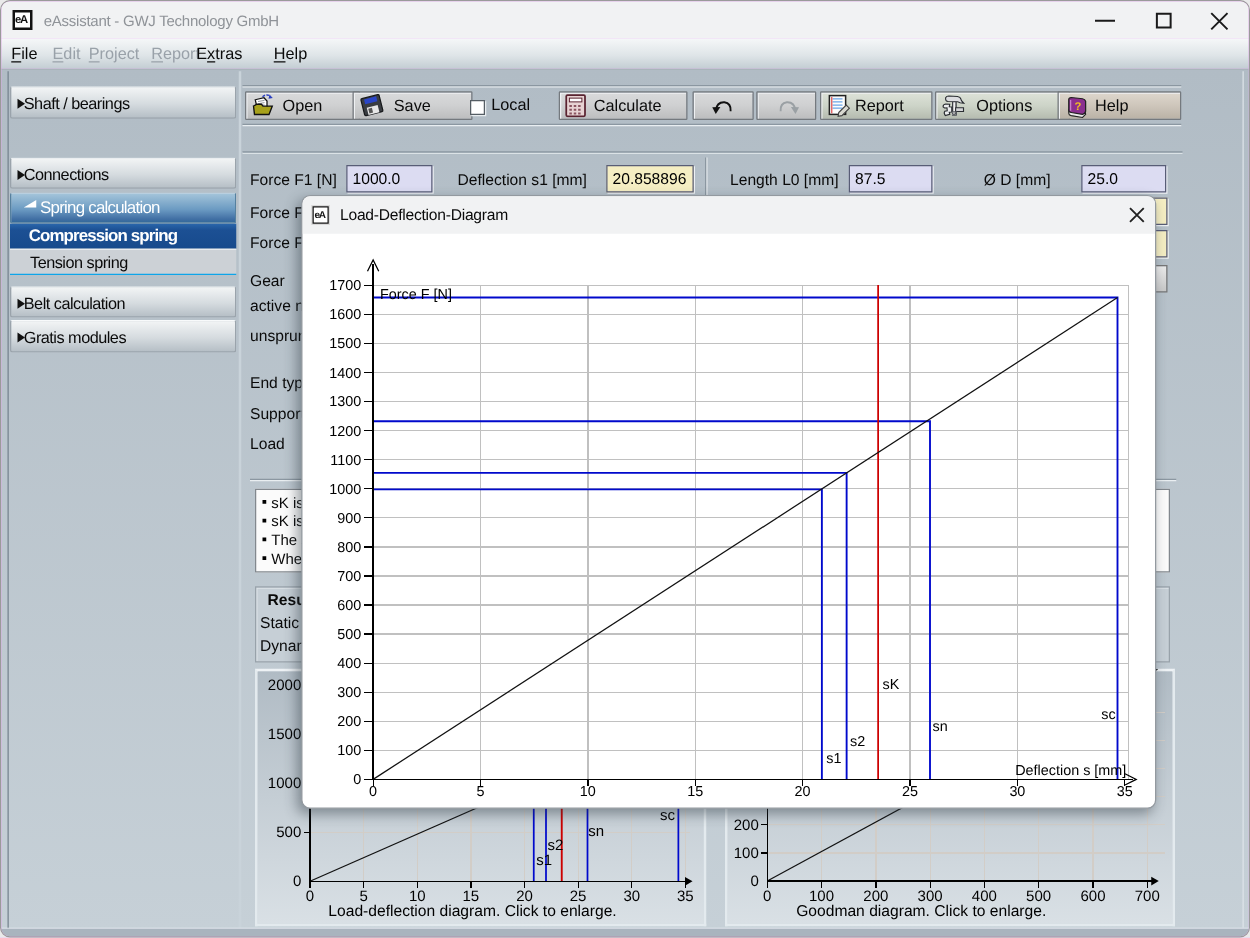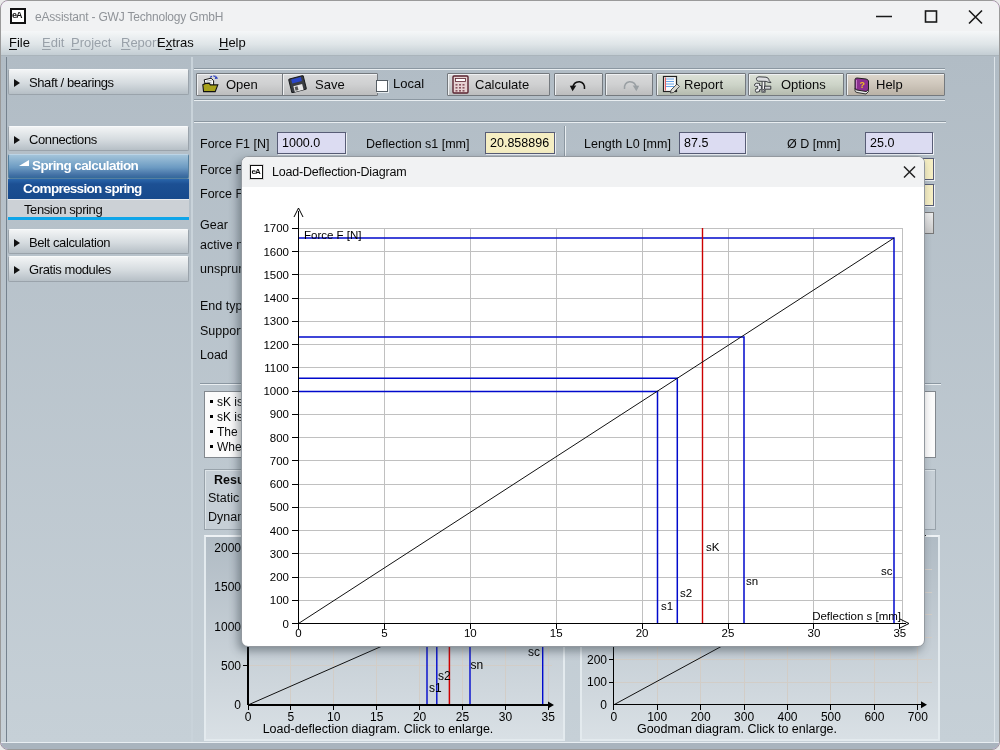--- a/index.html
+++ b/index.html
@@ -12,27 +12,27 @@
 #titletext { position:absolute; left:34px; top:9px; font-size:12px; color:#8f9398; letter-spacing:-0.2px; }
 #menubar { position:absolute; left:0; top:30px; width:100%; height:25px; background:linear-gradient(#f5f7f8, #dfe5e8 55%, #c3cdd3); border-bottom:1px solid #aab4bb; }
 .menu { position:absolute; top:4px; font-size:13px; color:#0a0a0a; }
 .menu.dis { color:#99a1a9; }
 .menu u { text-decoration-thickness:1px; text-underline-offset:2px; }
 #main { position:absolute; left:0; top:55px; width:1000px; height:687px; background:linear-gradient(#b1bcc5, #c6d0d7); }
 #statusbar { position:absolute; left:0; top:741px; width:1000px; height:9px; background:#a9b4be; border-top:1px solid #e8eef2; border-radius:0 0 7px 7px; }
 
 .sbh { position:absolute; left:7px; width:181px; background:linear-gradient(#f2f4f5, #d5dbdf 55%, #b6bfc6); border:1px solid #9aa3ab; border-top:1px solid #f8fafb; border-radius:2px; color:#0a0a0a; font-size:13px; letter-spacing:-0.4px; }
 .sbh .tri { position:absolute; left:4.5px; top:9px; width:0; height:0; border-left:6.5px solid #111; border-top:4.5px solid transparent; border-bottom:4.5px solid transparent; }
-.sbh .lab { position:absolute; left:20px; top:5px; }
-#sbblue { position:absolute; left:7px; width:181px; background:linear-gradient(#a3c4da, #6b9ac2 55%, #416fa4 88%, #33699a); border:1px solid #55809f; border-top:1px solid #bcd4e6; border-radius:2px; color:#fff; font-weight:bold; font-size:13.5px; letter-spacing:-0.6px; }
+.sbh .lab { position:absolute; left:10px; top:5px; }
+#sbblue { position:absolute; left:7px; width:181px; background:linear-gradient(#a3c4da, #6b9ac2 55%, #416fa4 88%, #33699a); border:1px solid #55809f; border-top:1px solid #bcd4e6; border-radius:2px; color:#fff; font-weight:normal; font-size:13.5px; letter-spacing:-0.6px; }
 #sbblue .tri { position:absolute; left:10px; top:5px; width:0; height:0; border-left:10px solid transparent; border-bottom:6.5px solid #fff; }
 #sbblue .lab { position:absolute; left:23px; top:3px; }
 #sbsel { position:absolute; left:7px; width:181px; background:linear-gradient(#2a66ab, #1c5094 25%, #174a8c); color:#fff; font-weight:bold; font-size:13.5px; letter-spacing:-0.7px; }
 #sbsel .lab { position:absolute; left:15px; top:2px; }
-#sbten { position:absolute; left:7px; width:181px; background:#ccd1d6; letter-spacing:-0.4px; border-top:1px solid #e8ebee; border-bottom:3px solid #0ea5e9; color:#0a0a0a; font-size:13px; }
+#sbten { position:absolute; left:7px; width:181px; background:#ccd1d6; letter-spacing:-0.4px; border-top:1px solid #e8ebee; border-bottom:1px solid #0ea5e9; color:#0a0a0a; font-size:13px; }
 #sbten .lab { position:absolute; left:16px; top:2px; }
 
 .tbtn { position:absolute; top:72px; height:23px; background:linear-gradient(#d9dadb, #cfd0d1 50%, #bcbdbe); border:1px solid #74797e; border-radius:1px; box-shadow:inset 1px 1px 0 #eff1f3; }
 .tbtn.grn { background:linear-gradient(#dde2d8, #cdd4c8 50%, #b5bbaf); }
 .tbtn.tan { background:linear-gradient(#ded7cd, #cec6bb 50%, #bab2a6); }
 .tbtn .lab { position:absolute; font-size:13px; color:#0a0a0a; top:3px; }
 .hline { position:absolute; height:0; border-top:1px solid #8b97a1; box-shadow:0 1px 0 #e9eef1; }
 .vline { position:absolute; width:0; border-left:1px solid #8b97a1; box-shadow:1px 0 0 #e9eef1; }
 
 .flabel { position:absolute; font-size:12.5px; color:#0a0a0a; }
@@ -123,21 +123,21 @@
   <div class="abs" style="left:375px;top:79px;width:12px;height:12px;background:#fff;border:1px solid #555d64;box-shadow:1px 1px 0 #e7ecef"></div>
   <div class="abs" style="left:392px;top:75px;font-size:13px;color:#0a0a0a">Local</div>
   <div class="tbtn" style="left:446px;width:103px">
       <span class="lab" style="left:27px">Calculate</span>
     </div>
   <div class="tbtn" style="left:553px;width:49px"></div>
   <div class="tbtn" style="left:604px;width:48px"></div>
   <div class="tbtn grn" style="left:655px;width:90px">
       <span class="lab" style="left:27px">Report</span>
     </div>
-  <div class="tbtn grn" style="left:747px;width:96px">
+  <div class="tbtn grn" style="left:747px;width:108px">
       <span class="lab" style="left:32px">Options</span>
     </div>
   <div class="tbtn tan" style="left:845px;width:99px">
       <span class="lab" style="left:29px">Help</span>
     </div>
 
   <svg class="abs" style="left:200px;top:73px" width="20" height="21" viewBox="0 0 20 21">
   <path d="M3.2 5.8 L10.2 4.2 L12.6 6.8 L12.6 13.2 L5.2 14.8 Z" fill="#fff" stroke="#111" stroke-width="1"></path>
   <path d="M5.4 7.2 l5.2 -0.9 M5.4 9 l5.2 -0.9 M5.4 10.8 l5.2 -0.9 M5.4 12.6 l3.2 -0.6" stroke="#8a8f94" stroke-width="0.75"></path>
   <path d="M1.8 10.8 L4.6 9.4 L8.2 9.4 L9.4 10.9 L16.8 10.9 L14.2 17.6 L2.6 17.6 Z" fill="#a7a11b" stroke="#111" stroke-width="1.1"></path>

